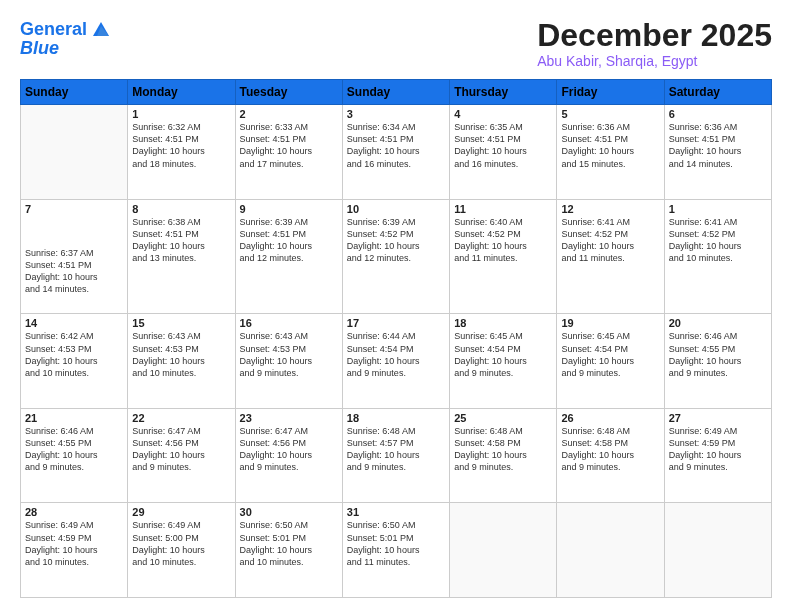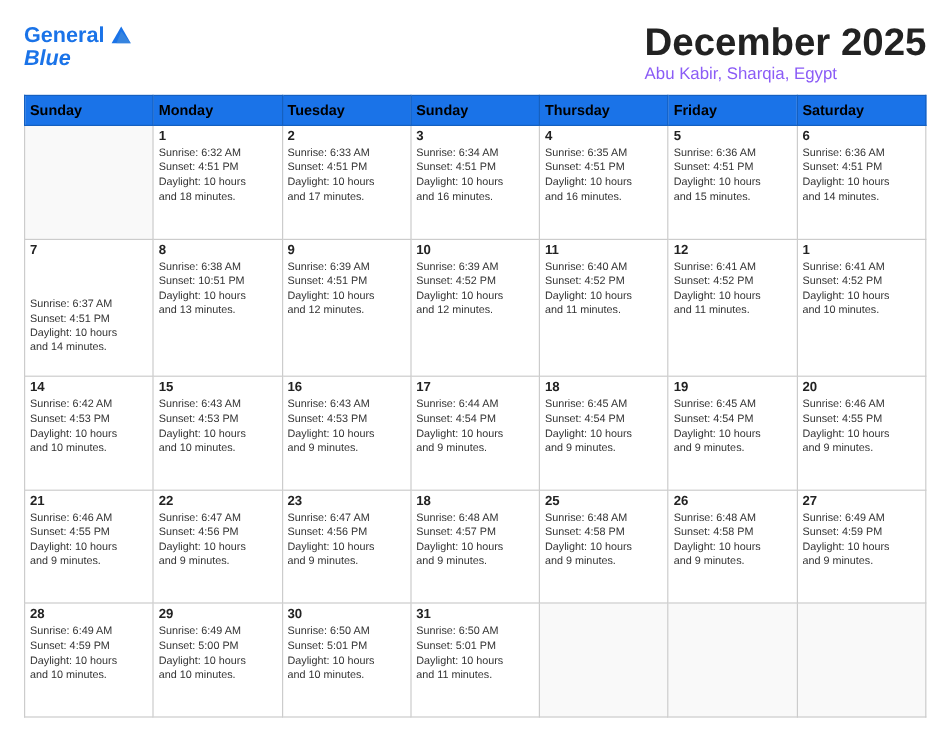--- a/index.html
+++ b/index.html
@@ -185,21 +185,21 @@
           <td>
             <span class="day-num">7</span>
             <div class="day-info" style="white-space: pre-line; margin-top: 32px;">Sunrise: 6:37 AM
 Sunset: 4:51 PM
 Daylight: 10 hours
 and 14 minutes.</div>
           </td>
           <td>
             <span class="day-num">8</span>
             <div class="day-info" style="white-space: pre-line;">Sunrise: 6:38 AM
-Sunset: 10:51 PM
+Sunset: 4:51 PM
 Daylight: 10 hours
 and 13 minutes.</div>
           </td>
           <td>
             <span class="day-num">9</span>
             <div class="day-info" style="white-space: pre-line;">Sunrise: 6:39 AM
 Sunset: 4:51 PM
 Daylight: 10 hours
 and 12 minutes.</div>
           </td>

